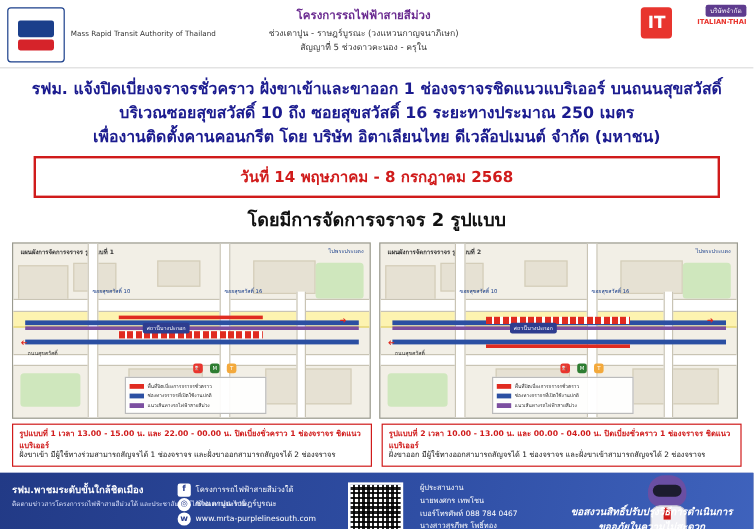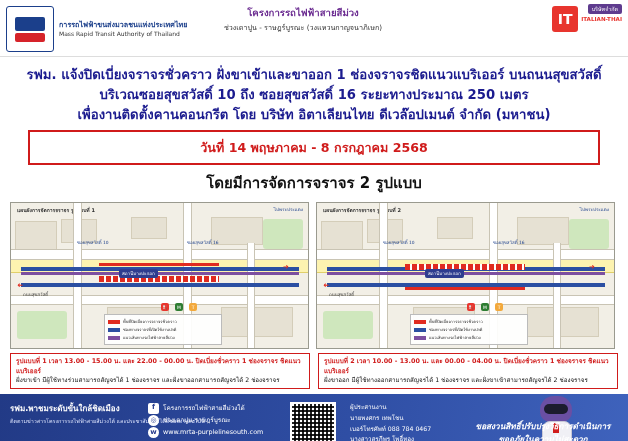--- a/index.html
+++ b/index.html
@@ -15,21 +15,21 @@
   .mrta-text{font-size:6.6px;color:#1b3f8b;line-height:1.35;max-width:150px;}
   .mrta-text .th{font-weight:bold;font-size:7.2px;}
   .mrta-text .en{font-size:6px;color:#333;}
   .hdr-center{position:absolute;left:188px;top:5px;width:230px;text-align:center;color:#6a2d8f;}
   .hdr-center .t1{font-size:9.6px;font-weight:bold;color:#6b2c91;}
   .hdr-center .t2{font-size:7.2px;color:#333;margin-top:2px;}
   .hdr-center .t3{font-size:7.2px;color:#333;margin-top:1px;}
   .hdr-right{position:absolute;right:6px;top:6px;display:flex;align-items:center;gap:7px;}
   .pmcsc{background:#1b3f8b;color:#fff;font-size:7.5px;font-weight:bold;border-radius:3px;padding:5px 7px;letter-spacing:.2px;display:flex;align-items:center;gap:3px;}
   .pmcsc .globe{width:9px;height:9px;border-radius:50%;border:1.4px solid #f3a93c;}
-  .ital{display:flex;align-items:center;gap:3px;}
+  .ital{display:flex;align-items:center;gap:21px;}
   .ital .box{width:26px;height:26px;background:#e8352e;border-radius:3px;color:#fff;font-weight:bold;font-size:14px;display:flex;align-items:center;justify-content:center;}
   .ital .txt{font-size:5.6px;color:#e8352e;font-weight:bold;line-height:1.25;}
   .ital-tag{position:absolute;right:0;top:-2px;font-size:5.4px;background:#5e3b8e;color:#fff;padding:1px 4px;border-radius:2px;}
 
   
   .title-wrap{padding:8px 10px 2px 10px;text-align:center;}
   .title-line{font-size:13.2px;font-weight:bold;color:#1b1b8f;line-height:1.5;}
   .date-box{margin:6px auto 0 auto;width:568px;border:2px solid #d01b1b;background:#fff;padding:5px 0;text-align:center;}
   .date-box span{font-size:12.6px;font-weight:bold;color:#d01b1b;}
   .subtitle{text-align:center;font-size:15px;color:#111;margin-top:6px;font-weight:bold;}
@@ -90,27 +90,27 @@
 
 <div class="page">
 
   <div class="header">
     <div class="hdr-left">
       <div class="mrta-logo">
         <div class="m-top"></div>
           <div class="m-bot"></div>
       </div>
       <div class="mrta-text">
-        <div class="th">การรถไฟฟ้าขนส่งมวลชนแห่งประเทศไทย</div>
         <div class="en">Mass Rapid Transit Authority of Thailand</div>
       </div>
     </div>
     <div class="hdr-center">
       <div class="t1">โครงการรถไฟฟ้าสายสีม่วง</div>
       <div class="t2">ช่วงเตาปูน - ราษฎร์บูรณะ (วงแหวนกาญจนาภิเษก)</div>
+      <div class="t3">สัญญาที่ 5 ช่วงดาวคะนอง - ครุใน</div>
     </div>
     <div class="hdr-right">
       <div class="ital">
         <div class="box">IT</div>
         <div class="txt">ITALIAN-THAI</div>
         <div class="ital-tag">บริษัทจำกัด</div>
       </div>
     </div>
   </div>
 

